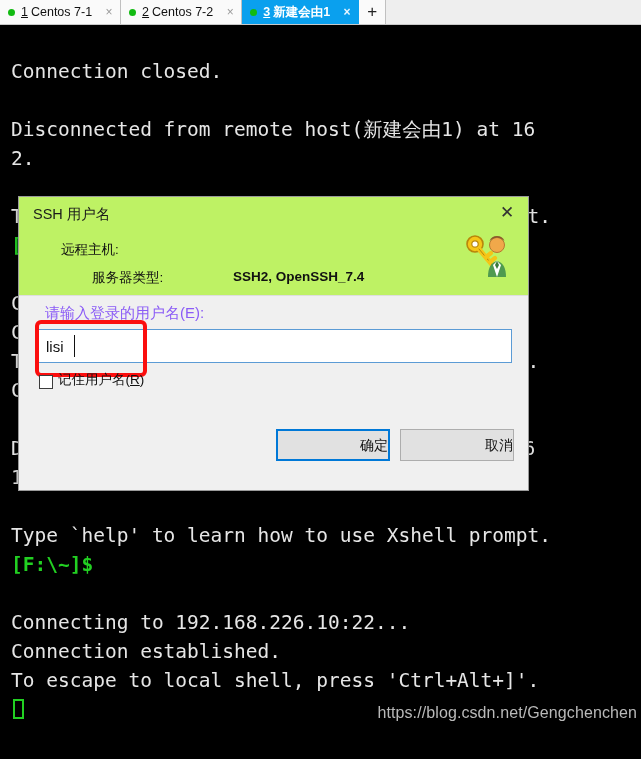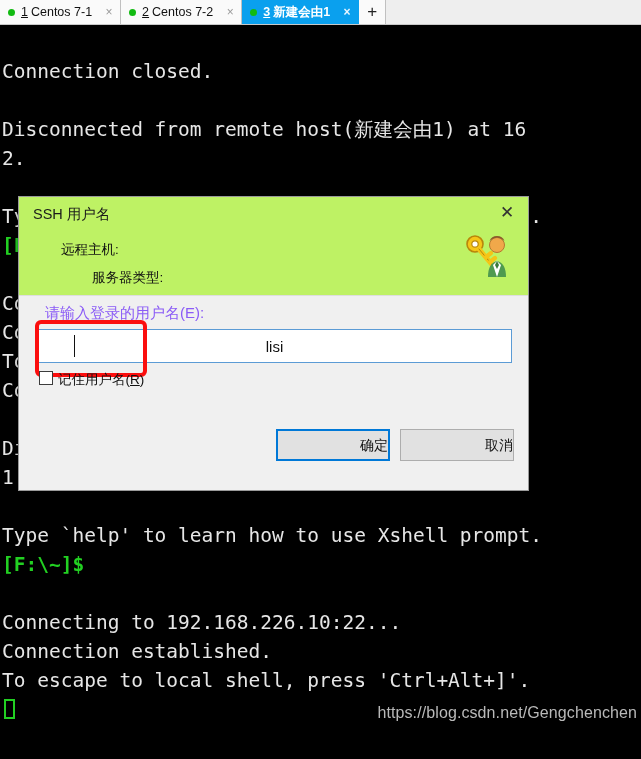--- a/index.html
+++ b/index.html
@@ -90,21 +90,21 @@
     background: #000000;
     color: #e6e6e6;
     font-family: "DejaVu Sans Mono", "Liberation Mono", monospace;
     font-size: 19.5px;
     line-height: 29px;
     overflow: hidden;
     white-space: pre;
     padding-top: 3px;
     box-sizing: border-box;
   }
-  .tline { height: 29px; padding-left: 2px; }
+  .tline { height: 29px; padding-left: 11px; }
   .tline.green { color: #22d022; font-weight: bold; }
   #cursor {
     display: inline-block;
     width: 11px;
     height: 20px;
     border: 2px solid #22d022;
     box-sizing: border-box;
     vertical-align: -3px;
     margin-left: 2px;
   }
@@ -183,42 +183,41 @@
     width: 475px; height: 34px;
     border: 1px solid #5b9bd5;
     background: #ffffff;
     box-sizing: border-box;
     font-family: "Liberation Sans", sans-serif;
     font-size: 15px;
     color: #111;
     padding: 0 8px;
     line-height: 32px;
     outline: none;
-    text-align: center;
   }
   #input-caret {
     position: absolute;
     left: 55px; top: 39px;
     width: 1px; height: 22px;
     background: #111;
   }
   #highlight-box {
     position: absolute;
     left: 16px; top: 24px;
     width: 112px; height: 57px;
     border: 4px solid #fb0e0e;
     border-radius: 6px;
     box-sizing: border-box;
     pointer-events: none;
   }
   #remember-row {
     position: absolute;
     left: 20px; top: 75px;
     display: flex;
-    align-items: flex-start;
+    align-items: flex-end;
     font-size: 13.5px;
     color: #111;
   }
   #remember-box {
     width: 14px; height: 14px;
     border: 1px solid #3c3c3c;
     background: #fff;
     margin-right: 5px;
     box-sizing: border-box;
   }
@@ -276,20 +275,21 @@
 
 <div id="dialog">
 
   <div id="dlg-top">
     <div id="dlg-title">SSH 用户名</div>
     <div id="dlg-close">✕</div>
 
     <div class="dlg-row dlg-lbl" id="row-host-lbl">远程主机:</div>
 
     <div class="dlg-row dlg-lbl" id="row-type-lbl">服务器类型:</div>
+    <div class="dlg-row dlg-val" id="row-type-val">SSH2, OpenSSH_7.4</div>
 
     <svg id="dlg-icon" viewBox="0 0 50 46">
 
       <circle cx="11" cy="11" r="8" fill="#f5c518" stroke="#b8860b" stroke-width="1.6"></circle>
       <circle cx="11" cy="11" r="3.2" fill="#ffffff" stroke="#b8860b" stroke-width="1.2"></circle>
       <path d="M15 16 L30 34" stroke="#f5c518" stroke-width="5" stroke-linecap="round"></path>
       <path d="M15 16 L30 34" stroke="#b8860b" stroke-width="1" stroke-linecap="round" fill="none"></path>
       <path d="M22 24 L27 20 M26 29 L31 25" stroke="#f5c518" stroke-width="4.2" stroke-linecap="round"></path>
 
       <circle cx="33" cy="12" r="7.5" fill="#f0a84a" stroke="#b87730" stroke-width="1"></circle>

